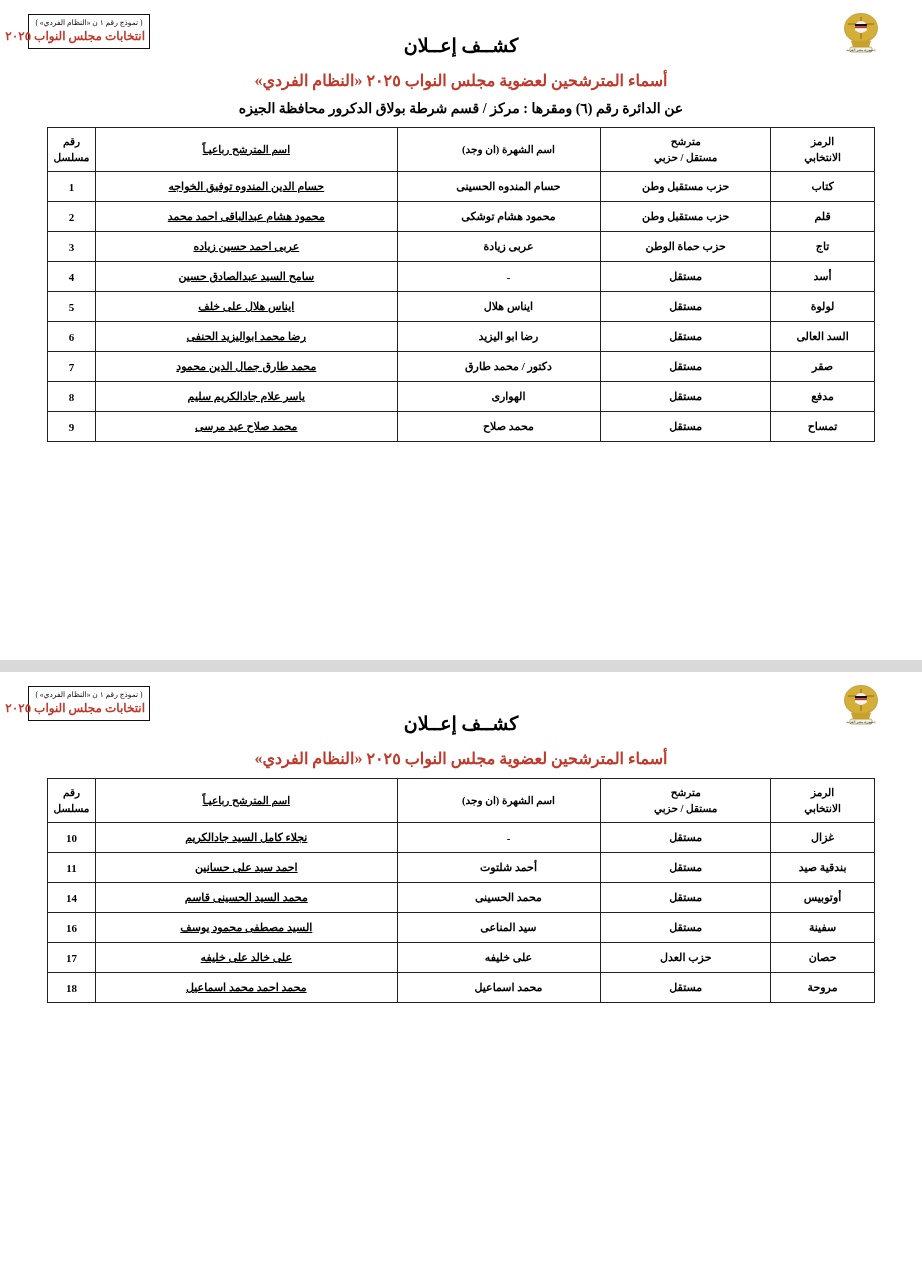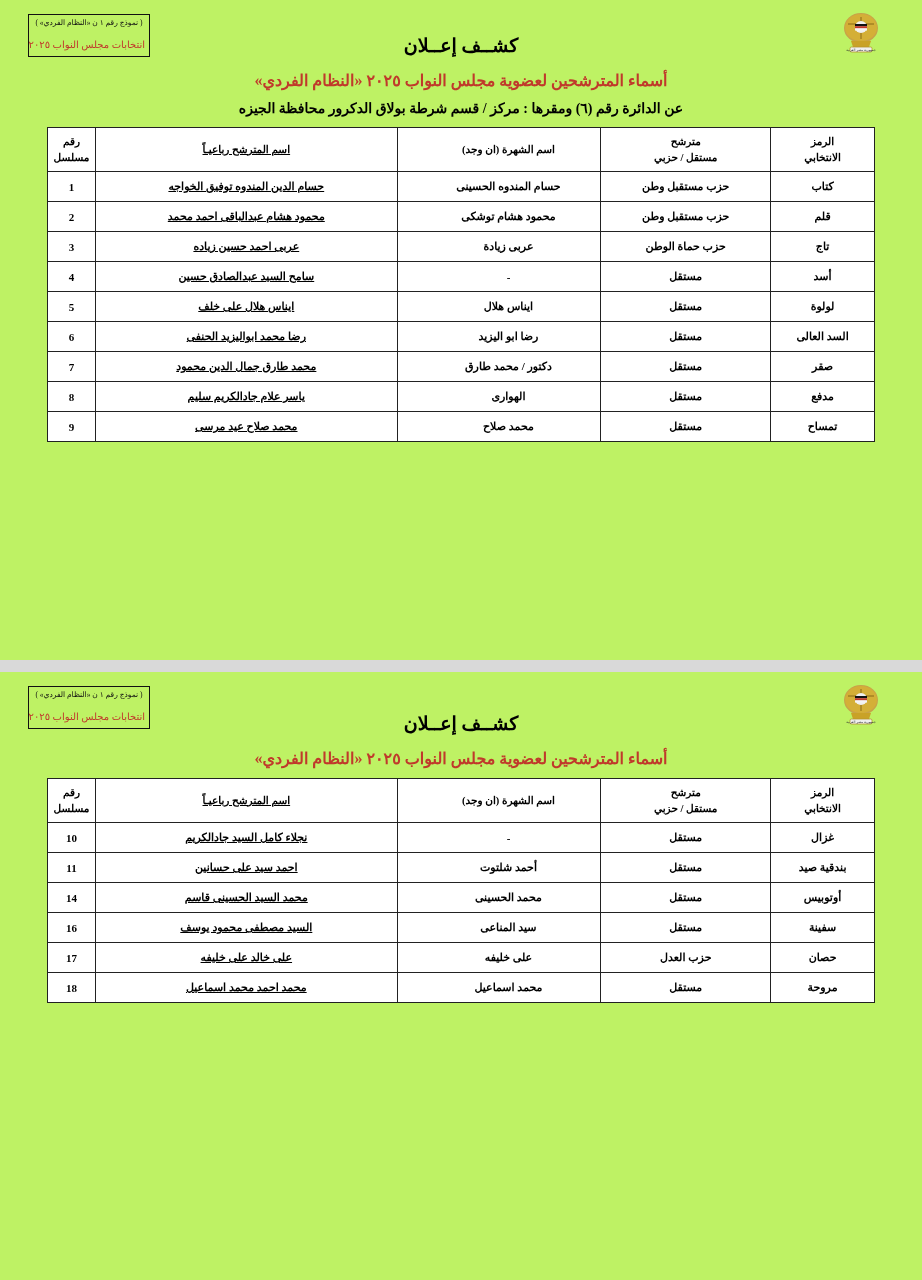--- a/index.html
+++ b/index.html
@@ -9,21 +9,21 @@
     background: #d9d9d9;
     font-family: "Liberation Serif", "DejaVu Serif", serif;
   }
   .page-wrap {
     width: 922px;
     margin: 0 auto;
     background: #d9d9d9;
   }
   .sheet {
     width: 922px;
-    background: #bef264;
+    background: #ffffff;
     position: relative;
     overflow: hidden;
   }
   .sheet.first { height: 660px; }
   .sheet.second { height: 620px; }
   .gap { height: 12px; background: #d9d9d9; }
 
   
   .stamp-box {
     position: absolute;
@@ -34,24 +34,25 @@
     padding: 3px 4px 4px 4px;
     text-align: center;
     line-height: 1.35;
   }
   .stamp-line1 {
     font-size: 7.5px;
     color: #111;
     white-space: nowrap;
   }
   .stamp-line2 {
-    font-size: 10px;
+    font-size: 12px;
     color: #c0392b;
     white-space: nowrap;
-    margin-top: 10px;
+    margin-top: 0;
+    font-weight: bold;
   }
 
   
   .emblem {
     position: absolute;
     top: 8px;
     right: 38px;
     width: 46px;
     height: 50px;
     display: flex;

